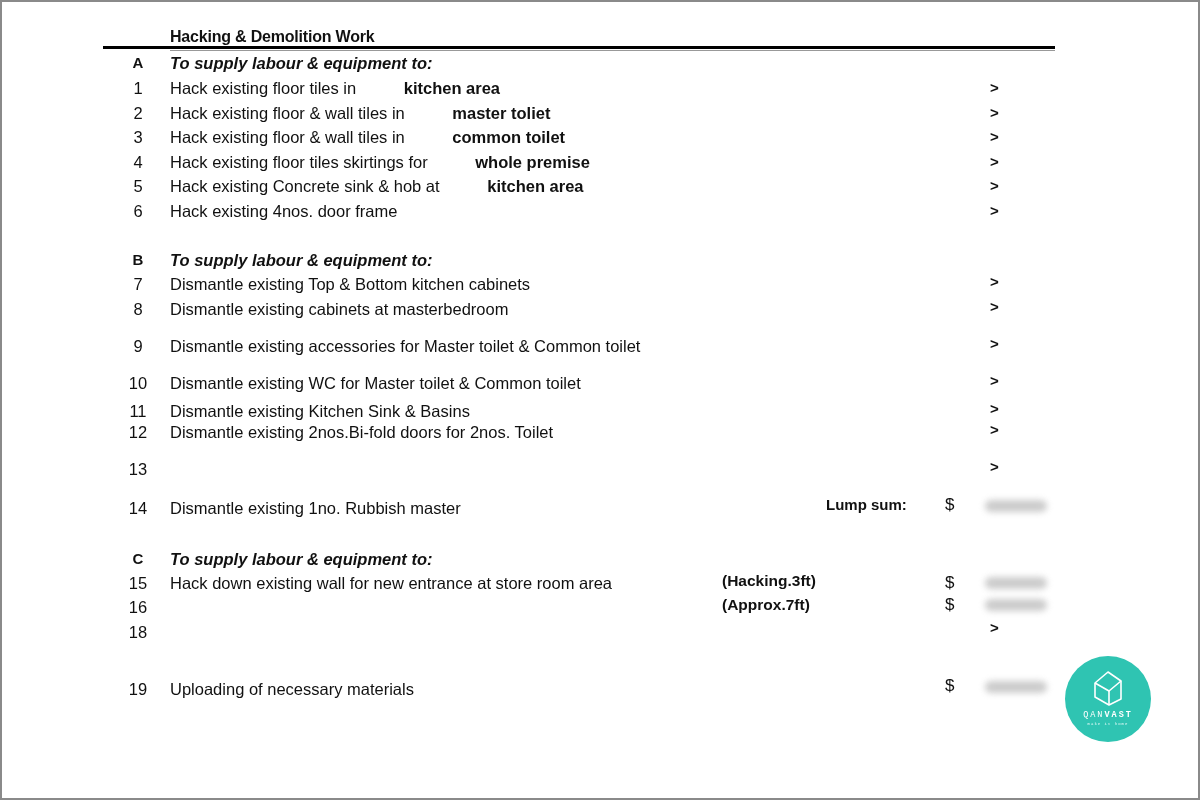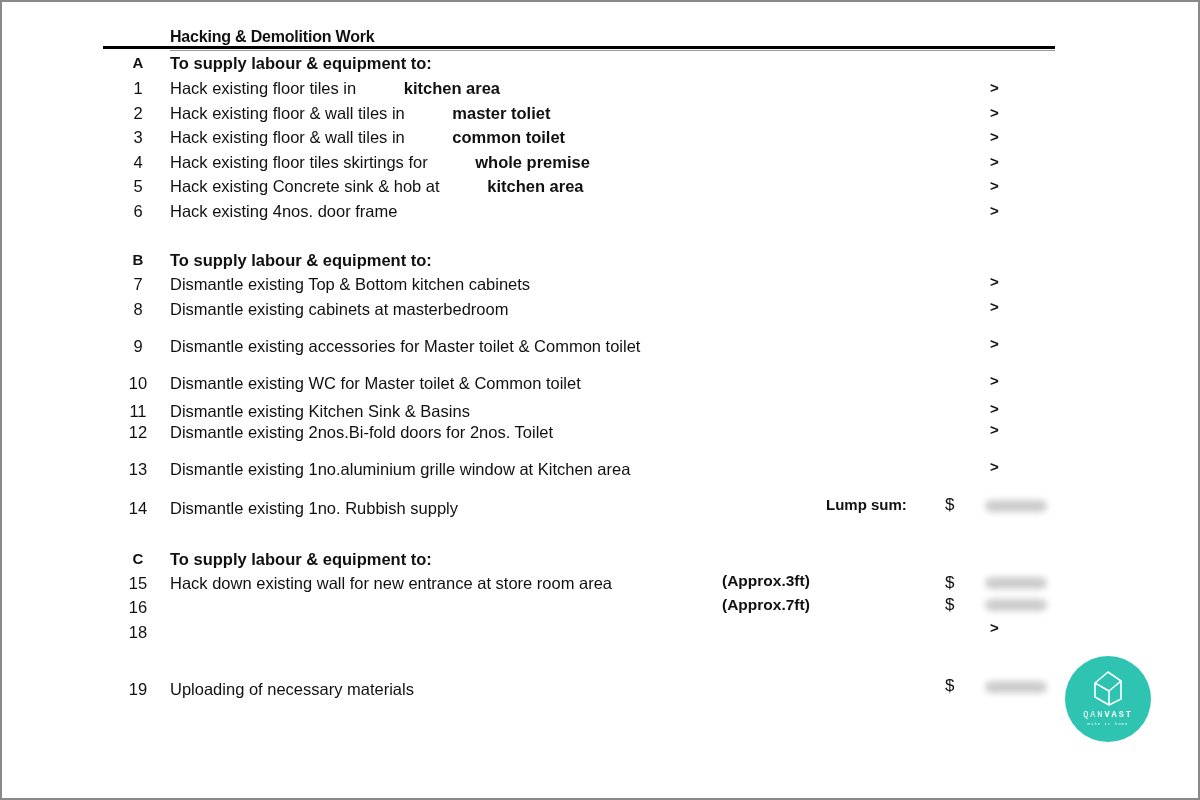--- a/index.html
+++ b/index.html
@@ -27,21 +27,21 @@
     .rule-thin {
       position: absolute; left: 170px; top: 50px; width: 885px; height: 1px; background: #555;
       opacity: .6;
     }
 
     .row { position: absolute; left: 0; height: 22px; width: 1200px; font-size: 16.5px; line-height: 22px; }
     .num { position: absolute; left: 118px; width: 40px; text-align: center; }
     .sec-letter { font-weight: bold; font-size: 15px; }
     .desc { position: absolute; left: 170px; white-space: nowrap; }
     .desc b { font-weight: bold; margin-left: 43px; }
-    .sec-desc { font-weight: bold; }
+    .sec-desc { font-weight: bold; font-style: italic; }
     .arrow { position: absolute; left: 990px; font-weight: bold; font-size: 15px; }
     .note { position: absolute; left: 722px; font-weight: bold; font-size: 15.5px; }
     .lump { position: absolute; left: 826px; font-weight: bold; font-size: 15px; }
     .dollar { position: absolute; left: 945px; font-size: 17px; }
     .amount {
       position: absolute; left: 985px; top: 5px; width: 62px; height: 12px;
       background: #bfbfbf; border-radius: 6px; filter: blur(3px); opacity: .8;
       color: transparent; font-size: 10px; overflow: hidden;
     }
 
@@ -134,39 +134,38 @@
     <span class="desc">Dismantle existing Kitchen Sink &amp; Basins</span>
     <span class="arrow" style="top:-2px">&gt;</span>
   </div>
   <div class="row" style="top:421px">
     <span class="num">12</span>
     <span class="desc">Dismantle existing 2nos.Bi-fold doors for 2nos. Toilet</span>
     <span class="arrow" style="top:-2px">&gt;</span>
   </div>
   <div class="row" style="top:458px">
     <span class="num">13</span>
-    <span class="desc">Dismantle existing 1no.aluminium grille window at Kitchen area</span>
     <span class="arrow" style="top:-2px">&gt;</span>
   </div>
   <div class="row" style="top:497px">
     <span class="num">14</span>
-    <span class="desc">Dismantle existing 1no. Rubbish supply</span>
+    <span class="desc">Dismantle existing 1no. Rubbish master</span>
     <span class="lump" style="top:-3px">Lump sum:</span>
     <span class="dollar" style="top:-3px">$</span>
     <span class="amount" style="top:3px">[blurred]</span>
   </div>
 
   <div class="row" style="top:548px">
     <span class="num sec-letter">C</span>
     <span class="desc sec-desc">To supply labour &amp; equipment to:</span>
   </div>
   <div class="row" style="top:572px">
     <span class="num">15</span>
     <span class="desc">Hack down existing wall for new entrance at store room area</span>
-    <span class="note" style="top:-2px">(Approx.3ft)</span>
+    <span class="note" style="top:-2px">(Hacking.3ft)</span>
     <span class="dollar">$</span>
     <span class="amount">[blurred]</span>
   </div>
   <div class="row" style="top:596px">
     <span class="num">16</span>
     <span class="note" style="top:-2px">(Approx.7ft)</span>
     <span class="dollar" style="top:-2px">$</span>
     <span class="amount" style="top:3px">[blurred]</span>
   </div>
   <div class="row" style="top:621px">

